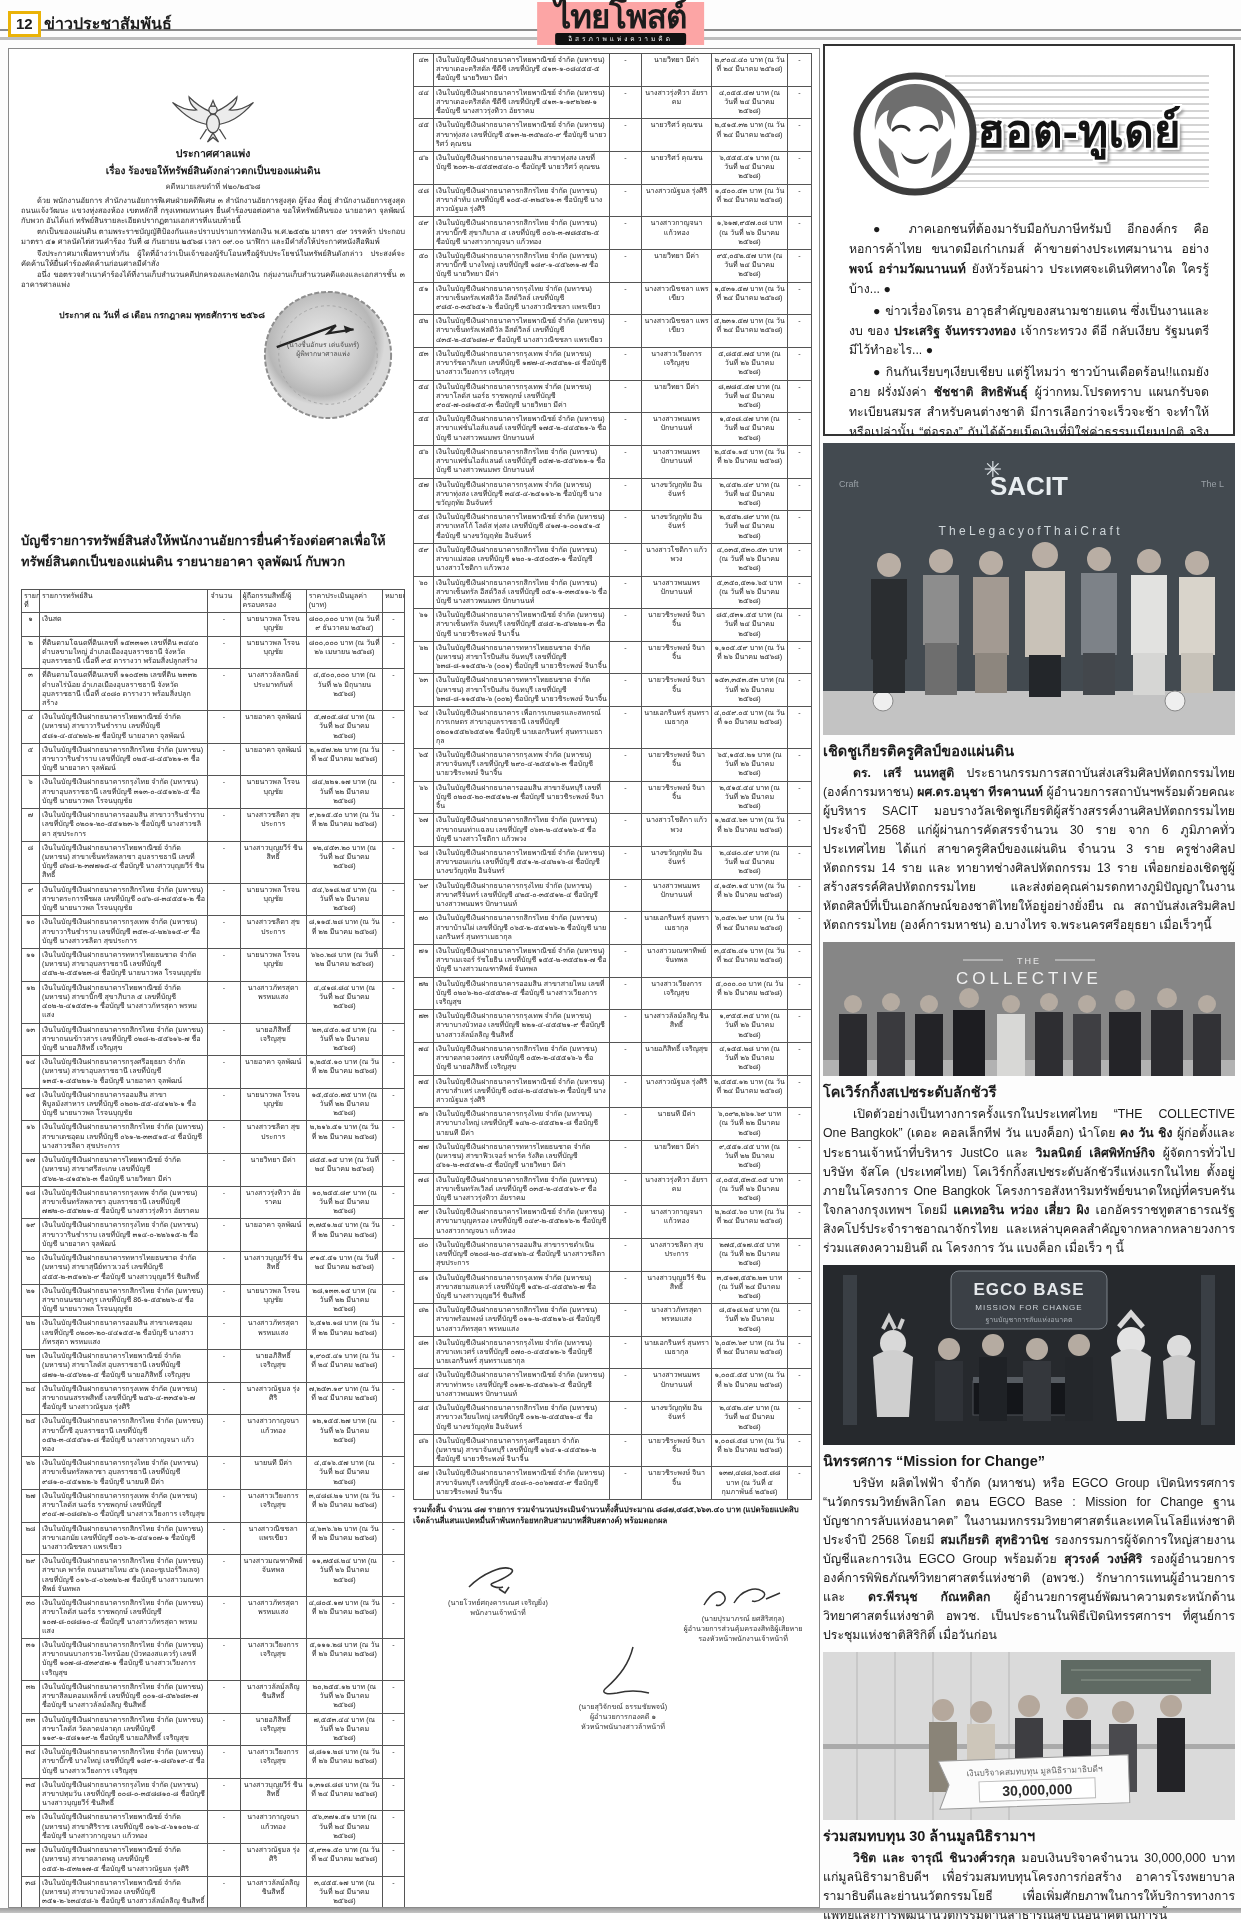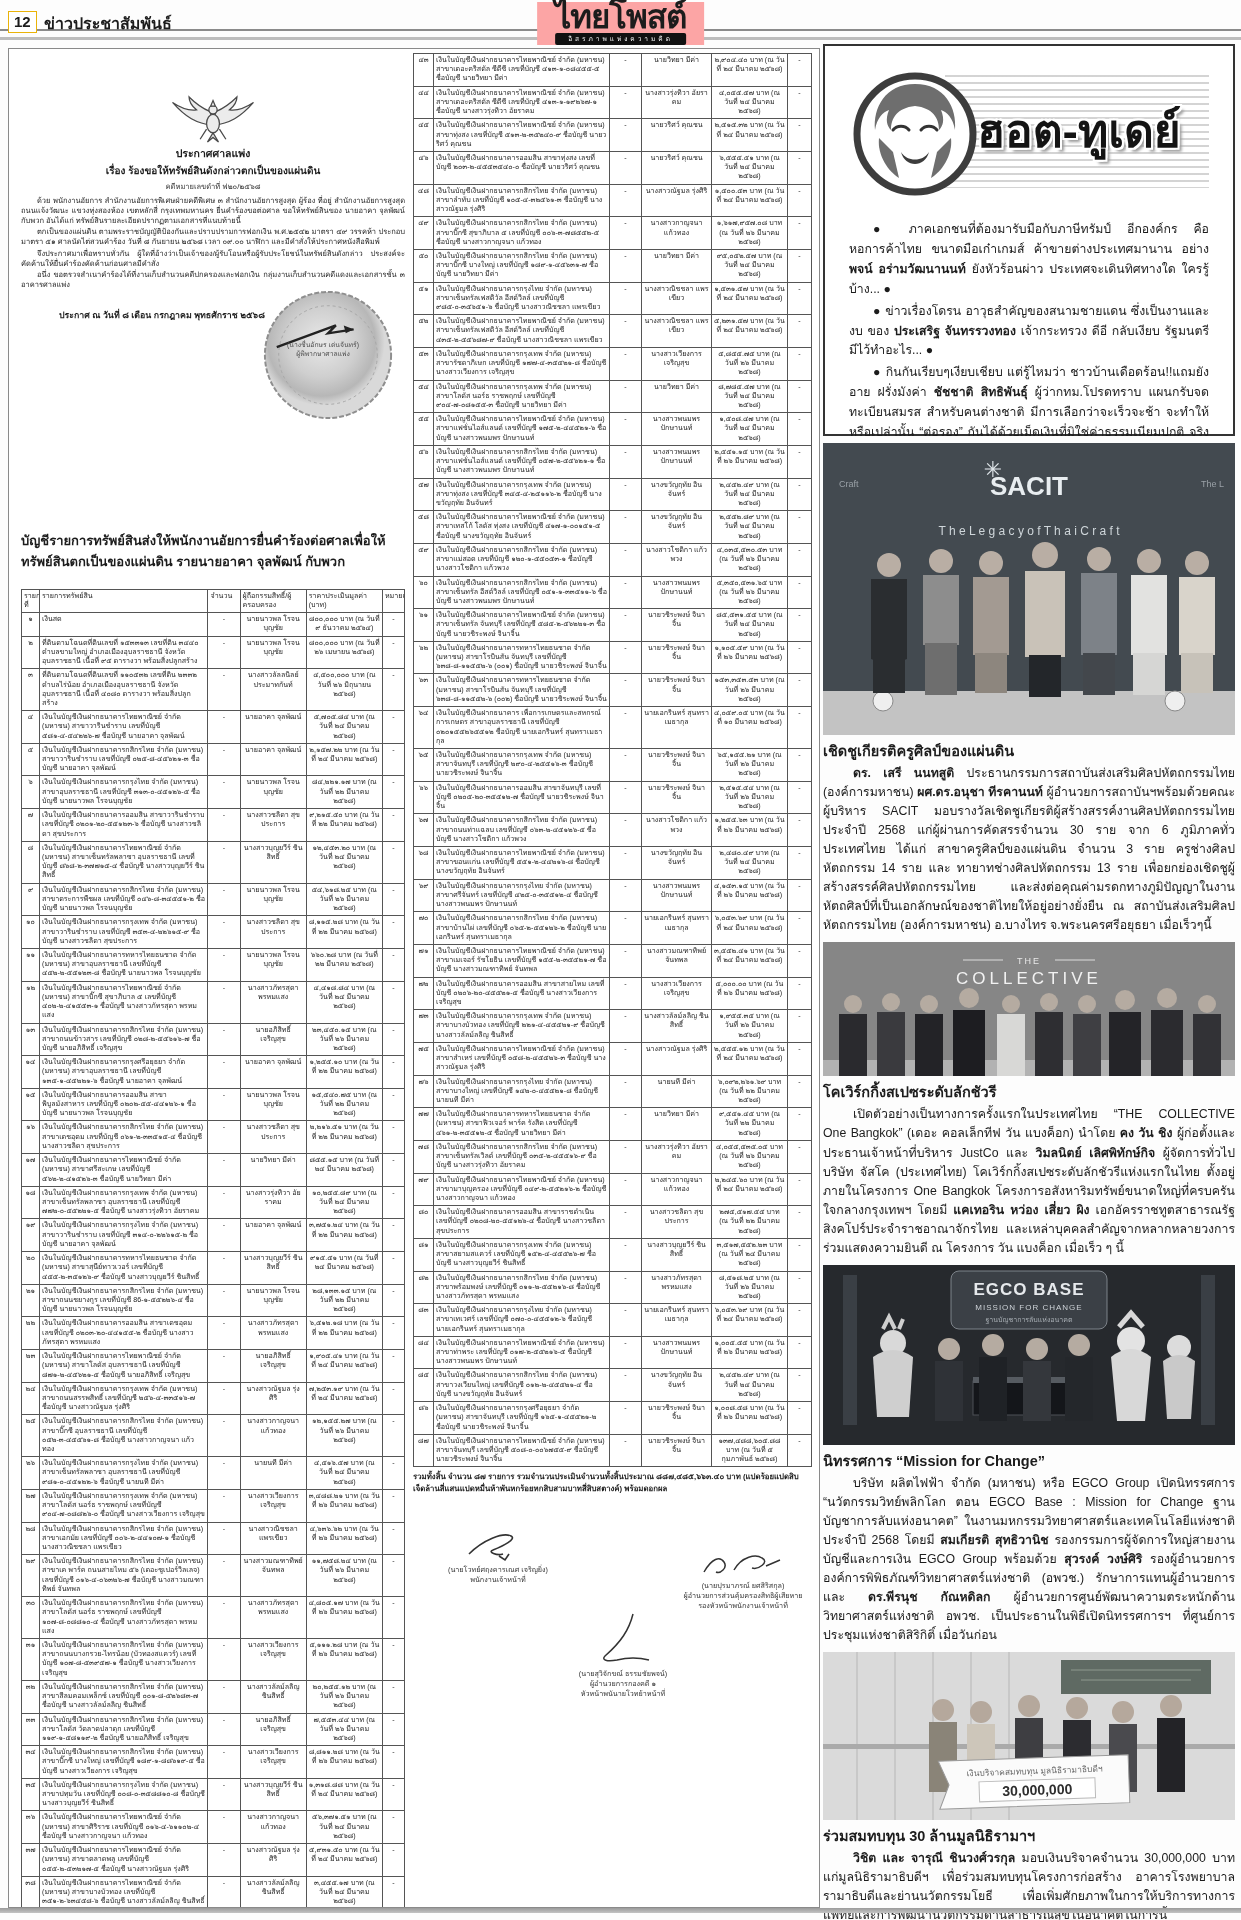--- a/index.html
+++ b/index.html
@@ -2,21 +2,21 @@
 <html><head>
 <meta charset="utf-8">
 <style>
   html,body{margin:0;padding:0;}
   body{width:1241px;height:1920px;position:relative;background:#fdfdfd;overflow:hidden;
        font-family:"Liberation Sans","DejaVu Sans",sans-serif;color:#1c1c1c;}
   
   .masthead{position:absolute;top:0;left:0;width:1241px;height:44px;}
   .head-rule{position:absolute;top:29px;left:0;width:1241px;height:6px;
              border-top:2px solid #8b8b8b;border-bottom:3px solid #bdbdbd;}
-  .pagenum{position:absolute;top:11px;left:8px;border:1px solid #eab308;padding:0 5px;
+  .pagenum{position:absolute;top:11px;left:8px;border:3px solid #eab308;padding:0 5px;
            font-size:15px;font-weight:bold;line-height:20px;background:#fff;}
   .section-title{position:absolute;top:11px;left:44px;font-size:16px;font-weight:bold;}
   .brand{position:absolute;left:50%;transform:translateX(-50%);top:2px;text-align:center;
          background:#fca5a5;padding:0 18px;z-index:2;}
   .brand-name{font-size:33px;font-weight:bold;letter-spacing:-1px;line-height:30px;}
   .brand-bar{background:#111;color:#fff;font-size:6.5px;letter-spacing:3px;
              padding:1px 4px;margin-top:1px;border-radius:2px;}
   
   .notice{position:absolute;left:8px;top:48px;width:810px;height:1858px;
           border:1px solid #8a8a8a;background:#fff;overflow:hidden;}
@@ -768,20 +768,28 @@
 
           <tr>
             <td class="c">๗๓</td>
             <td>เงินในบัญชีเงินฝากธนาคารกรุงเทพ จำกัด (มหาชน) สาขาบางบัวทอง เลขที่บัญชี ๒๒๑-๔-๔๕๕๒๑-๙ ชื่อบัญชี นางสาวลัลม์ลลิญ ชินสิทธิ์</td>
             <td class="c">-</td>
             <td class="c">นางสาวลัลม์ลลิญ ชินสิทธิ์</td>
             <td class="c">๑,๙๕๕.๓๕ บาท (ณ วันที่ ๒๖ มีนาคม ๒๕๖๘)</td>
             <td class="c">-</td>
           </tr>
 
+          <tr>
+            <td class="c">๗๔</td>
+            <td>เงินในบัญชีเงินฝากธนาคารกสิกรไทย จำกัด (มหาชน) สาขาตลาดวงศกร เลขที่บัญชี ๐๕๓-๒-๔๕๕๑๖-๖ ชื่อบัญชี นายอภิสิทธิ์ เจริญสุข</td>
+            <td class="c">-</td>
+            <td class="c">นายอภิสิทธิ์ เจริญสุข</td>
+            <td class="c">๔,๑๕๕.๒๘ บาท (ณ วันที่ ๒๖ มีนาคม ๒๕๖๘)</td>
+            <td class="c">-</td>
+          </tr>
 
           <tr>
             <td class="c">๗๕</td>
             <td>เงินในบัญชีเงินฝากธนาคารไทยพาณิชย์ จำกัด (มหาชน) สาขาสำเหร่ เลขที่บัญชี ๐๕๘-๒-๔๕๕๒๖-๓ ชื่อบัญชี นางสาวณัฐมล รุ่งศิริ</td>
             <td class="c">-</td>
             <td class="c">นางสาวณัฐมล รุ่งศิริ</td>
             <td class="c">๒,๕๕๕.๑๒ บาท (ณ วันที่ ๒๔ มีนาคม ๒๕๖๘)</td>
             <td class="c">-</td>
           </tr>
 
@@ -910,21 +918,21 @@
         <div>(นายปุรมาภรณ์ ยศสิริสกุล)</div>
         <div>ผู้อำนวยการส่วนคุ้มครองสิทธิผู้เสียหาย</div>
         <div>รองหัวหน้าพนักงานเจ้าหน้าที่</div>
       </div>
       <div class="sig" style="left:130px;top:118px;width:160px;">
         <svg width="60" height="56" viewBox="0 0 60 56">          
             <path d="M40 2 C36 18 28 30 12 44 C8 48 14 50 24 48 C36 45 48 46 56 48" fill="none" stroke="#333" stroke-width="1.5"></path>
         </svg>
         <div>(นายสุวิจักขณ์ ธรรมชัยพจน์)</div>
         <div>ผู้อำนวยการกองคดี ๑</div>
-        <div>หัวหน้าพนันายโวทย้าหน้าที่</div>
+        <div>หัวหน้าพนันางสาวล้าหน้าที่</div>
       </div>
     </div>
   </div>
 </div>
 
 <div class="feature">
 
   <div class="hotbox">
     <div class="hotlogo">
       <div class="hot-stripes"></div>

